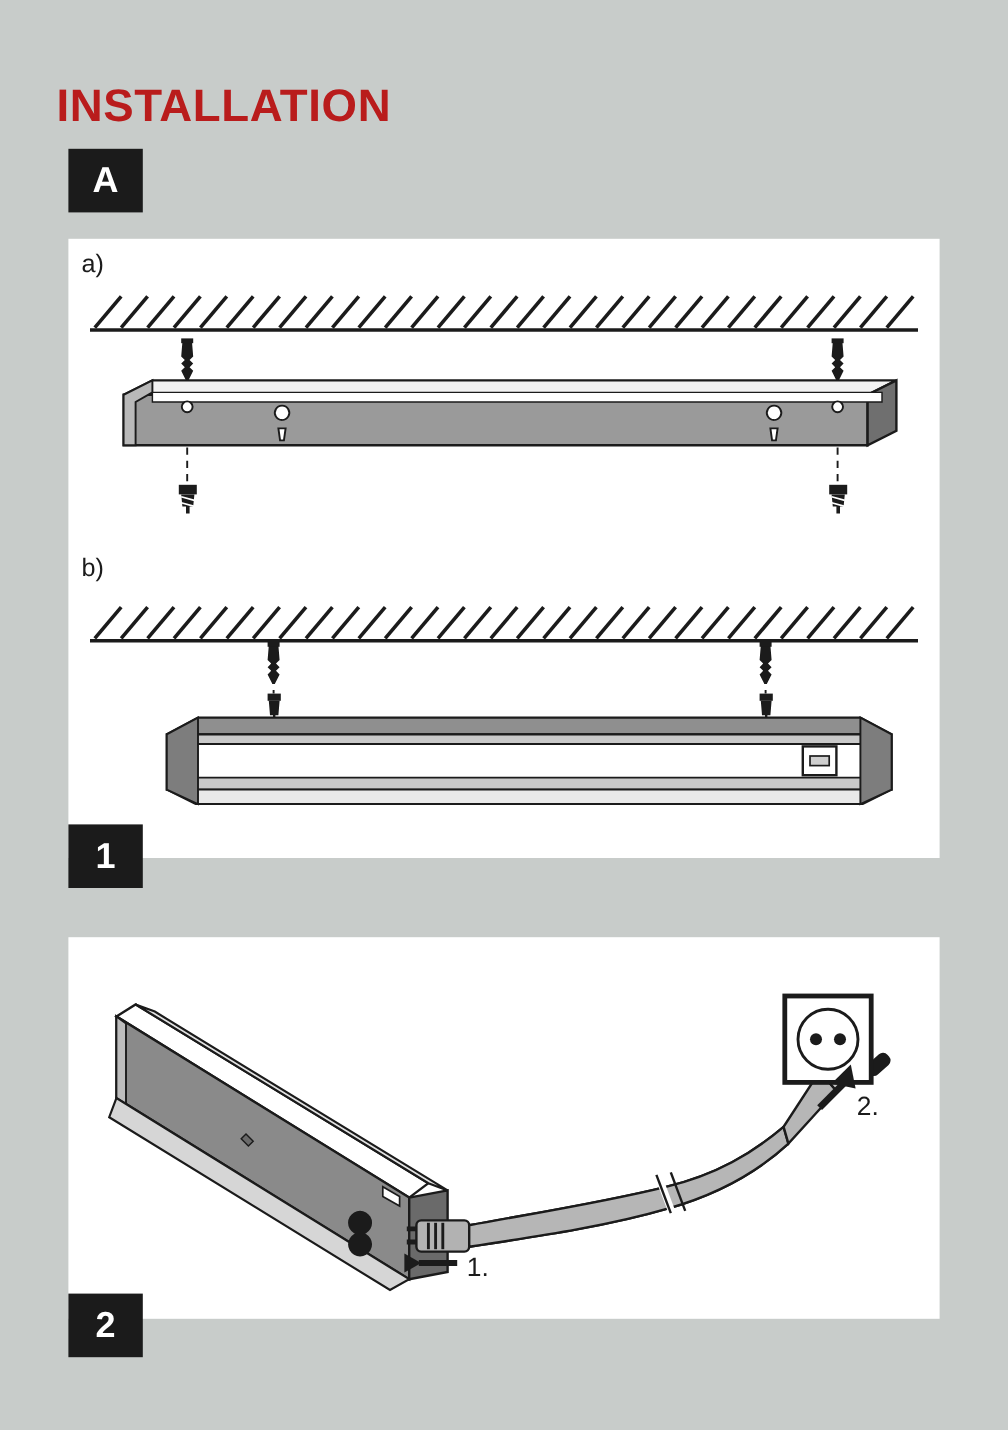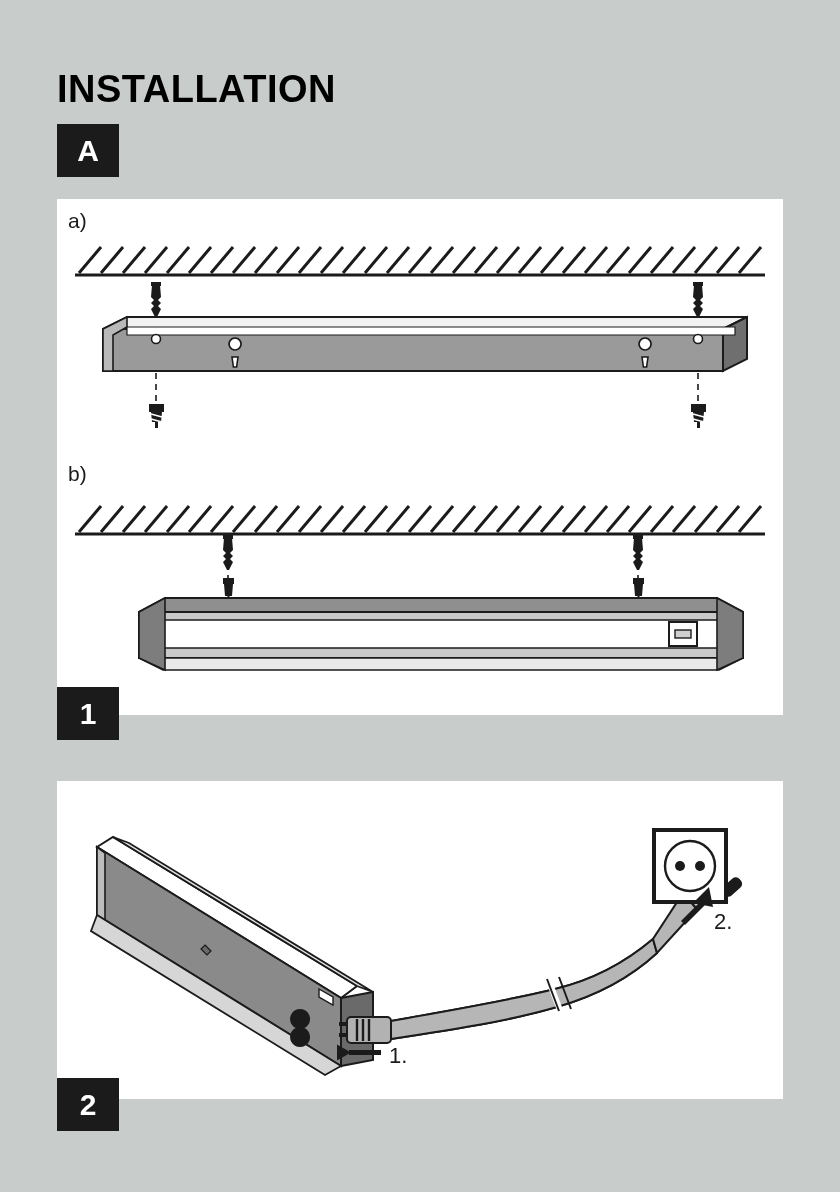--- a/index.html
+++ b/index.html
@@ -15,26 +15,26 @@
     overflow: hidden;
   }
   .page {
     position: absolute;
     inset: 0;
   }
 
   
   .title {
     position: absolute;
-    left: 57px;
+    left: 47px;
     top: 44px;
     font-size: 38px;
     font-weight: bold;
     letter-spacing: 0.5px;
-    color: #000000;
+    color: #b91c1c;
     margin-top: 24px;
   }
 
   
   .badge {
     position: absolute;
     background: #1b1b1b;
     color: #ffffff;
     display: flex;
     align-items: center;

